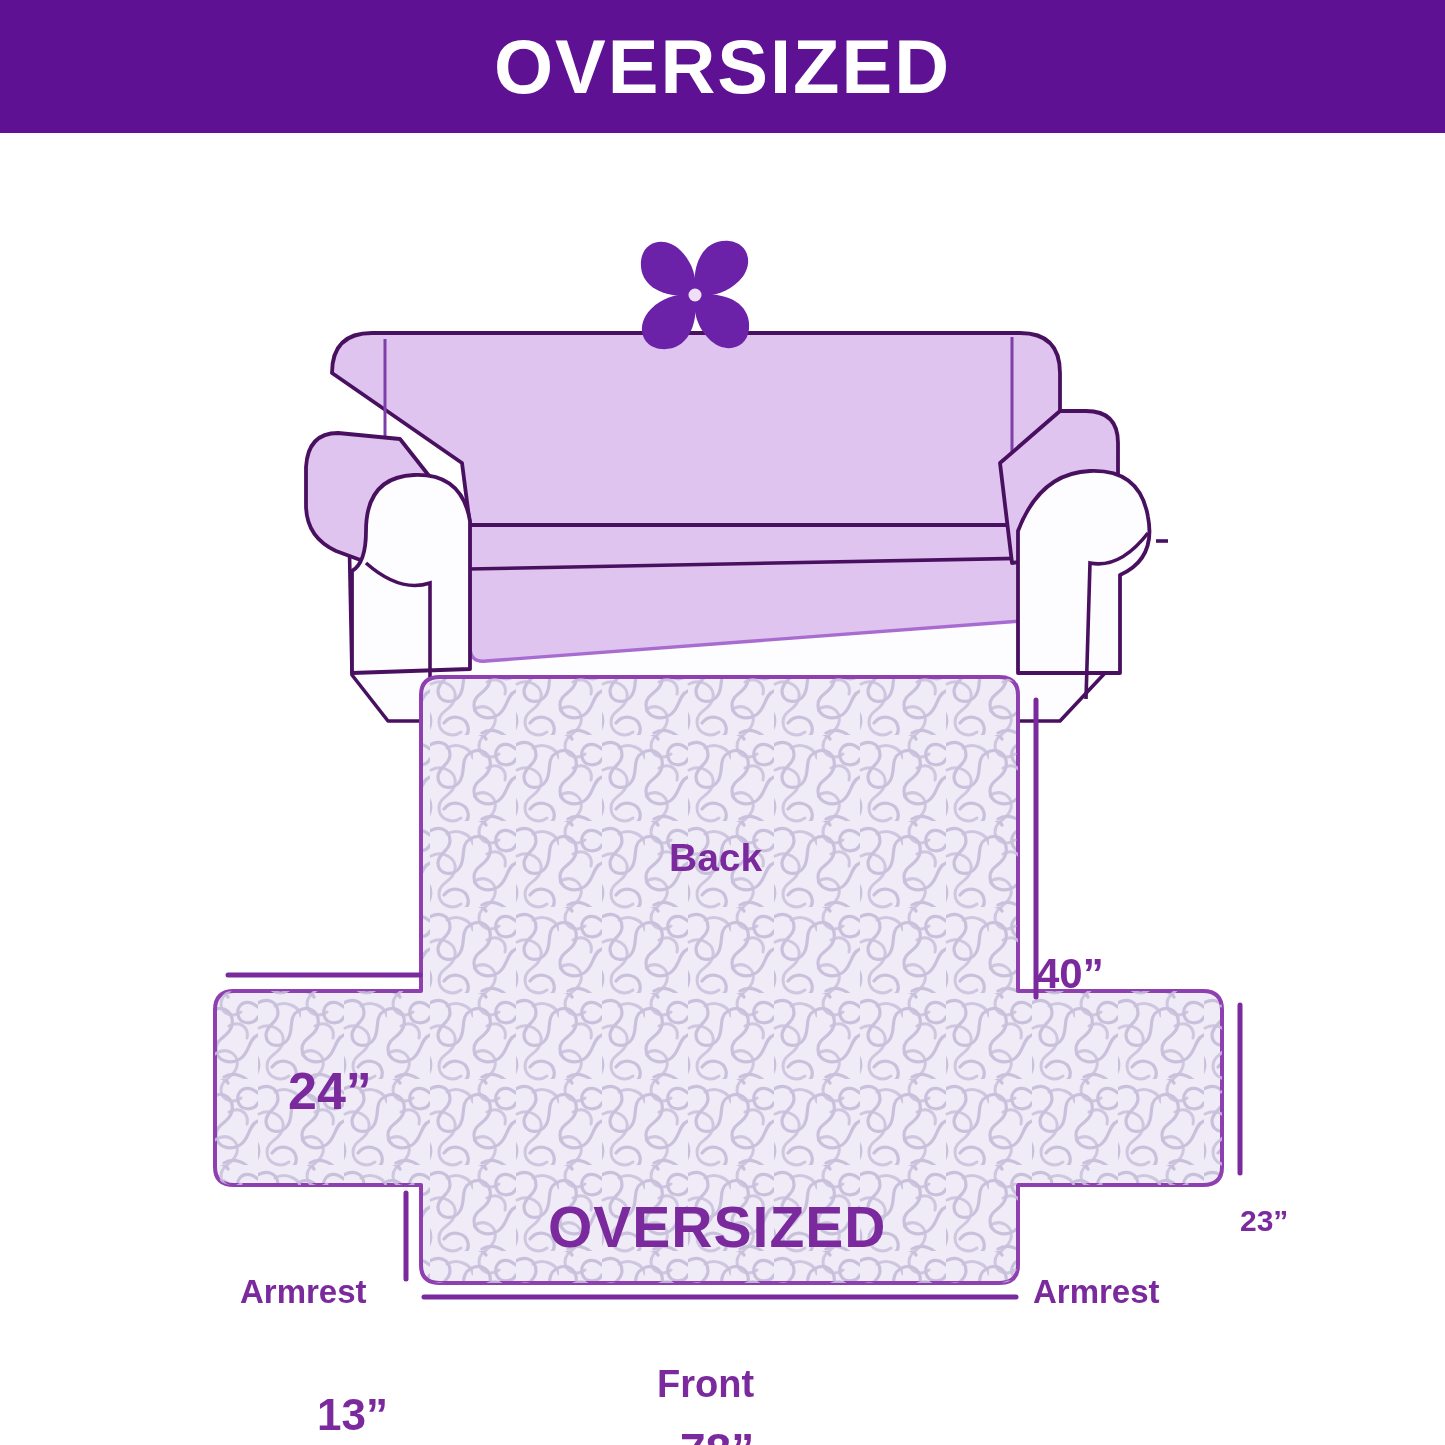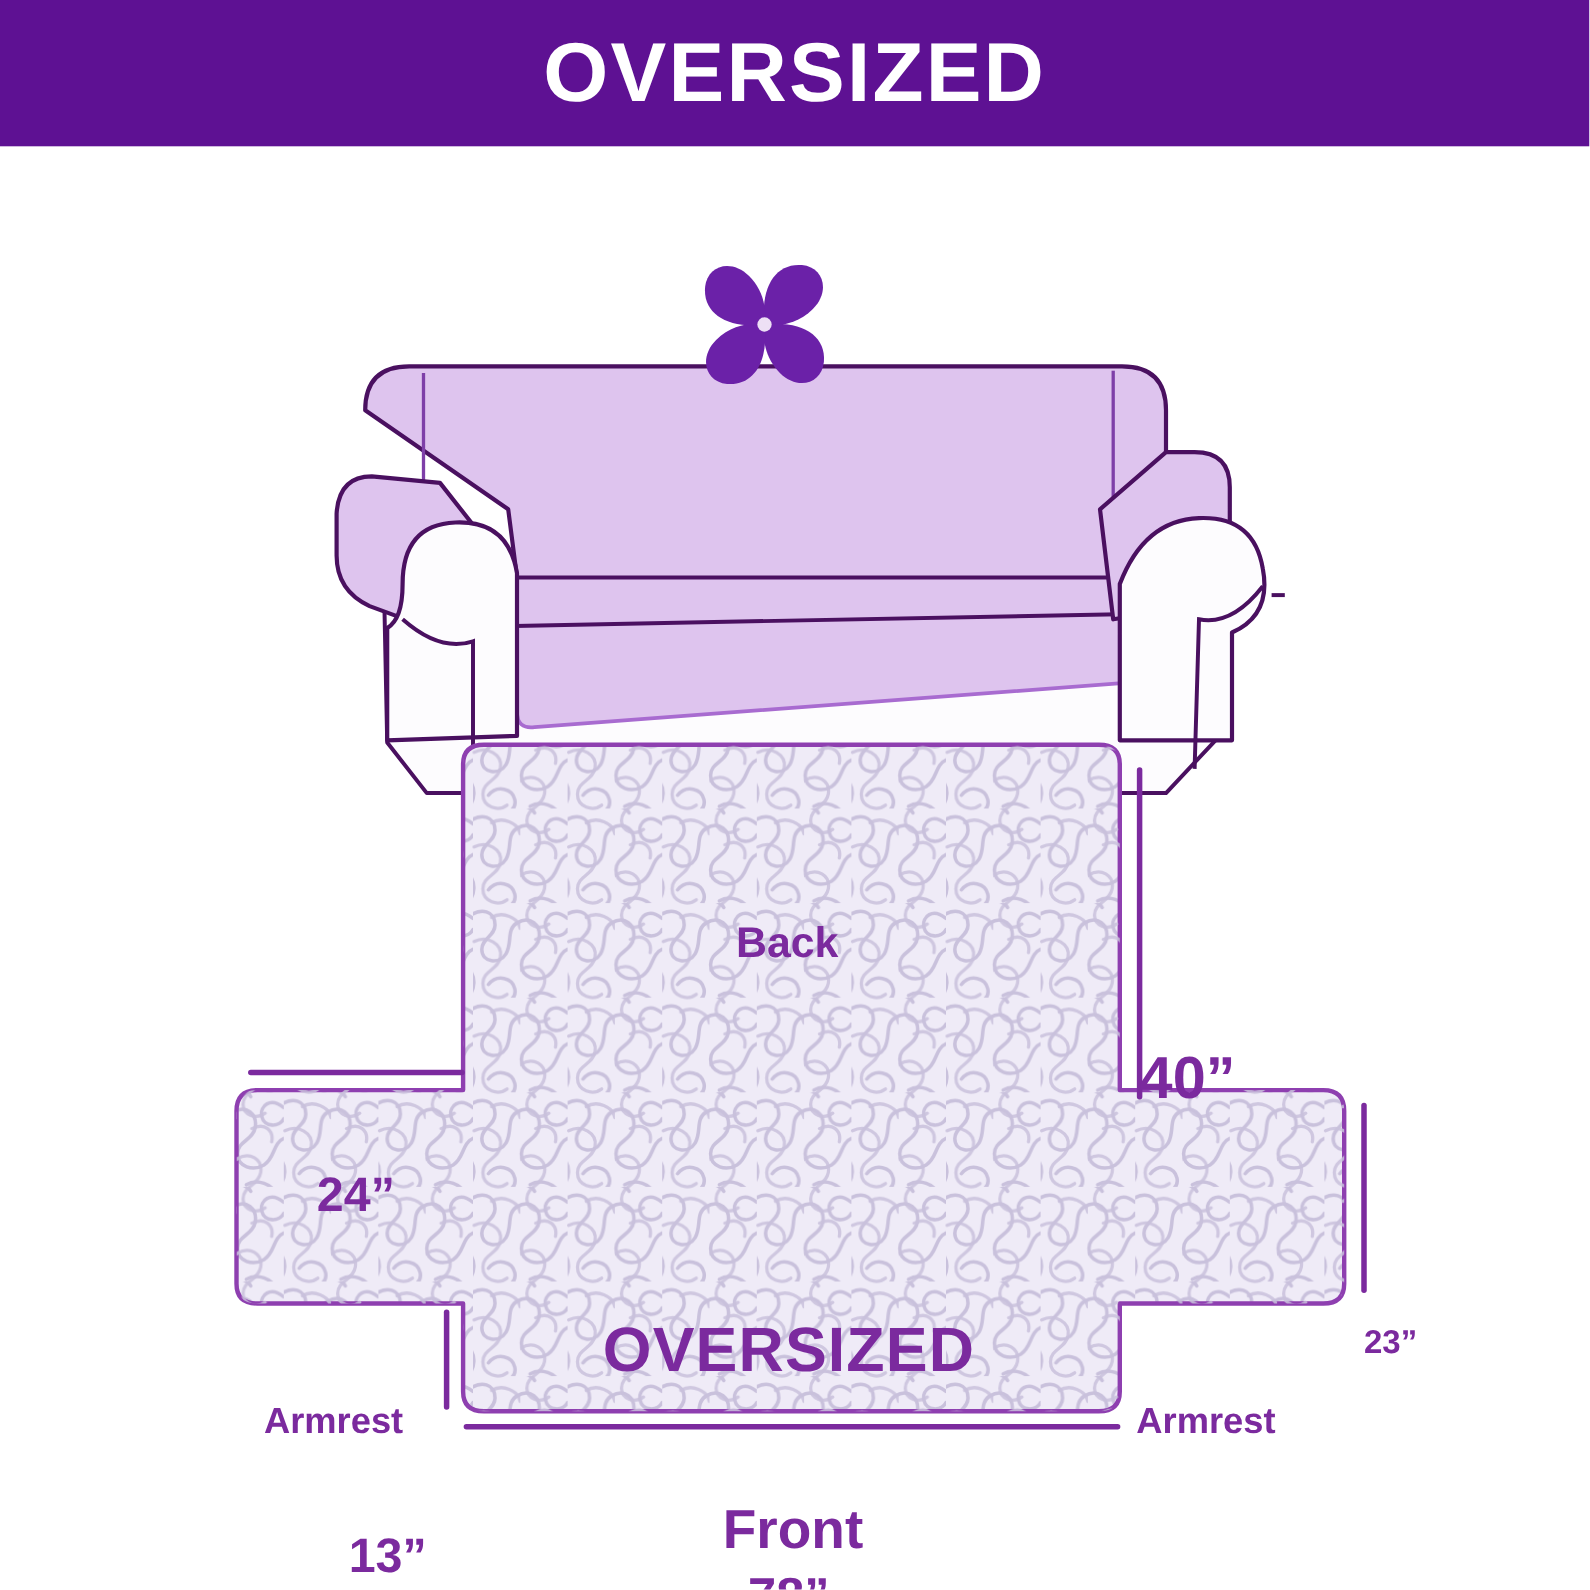--- a/index.html
+++ b/index.html
@@ -62,28 +62,28 @@
   }
   .dim-label {
     position: absolute;
     color: #7B2A9E;
     font-weight: bold;
     font-family: "Liberation Sans", sans-serif;
     white-space: nowrap;
     line-height: 1;
   }
   #label-back       { left: 669px; top: 705px;  font-size: 39px; }
-  #label-front      { left: 657px; top: 1232px; font-size: 50px; }
+  #label-front      { left: 657px; top: 1232px; font-size: 38px; }
   #label-armrest-l  { left: 240px; top: 1142px; font-size: 33px; }
   #label-armrest-r  { left: 1033px; top: 1142px; font-size: 33px; }
   #label-center     { left: 548px; top: 1066px; font-size: 57px; letter-spacing: 1px; }
 
-  #dim-40  { left: 1036px; top: 820px;  font-size: 54px; }
+  #dim-40  { left: 1036px; top: 820px;  font-size: 42px; }
   #dim-23  { left: 1240px; top: 1073px; font-size: 30px; }
-  #dim-24  { left: 288px;  top: 932px;  font-size: 44px; }
+  #dim-24  { left: 288px;  top: 932px;  font-size: 52px; }
   #dim-13  { left: 317px;  top: 1260px; font-size: 44px; }
   #dim-78  { left: 680px;  top: 1294px; font-size: 46px; }
 </style>
 </head>
 <body>
 
 <div id="header-banner">
   <div id="header-title">OVERSIZED</div>
 </div>
 

